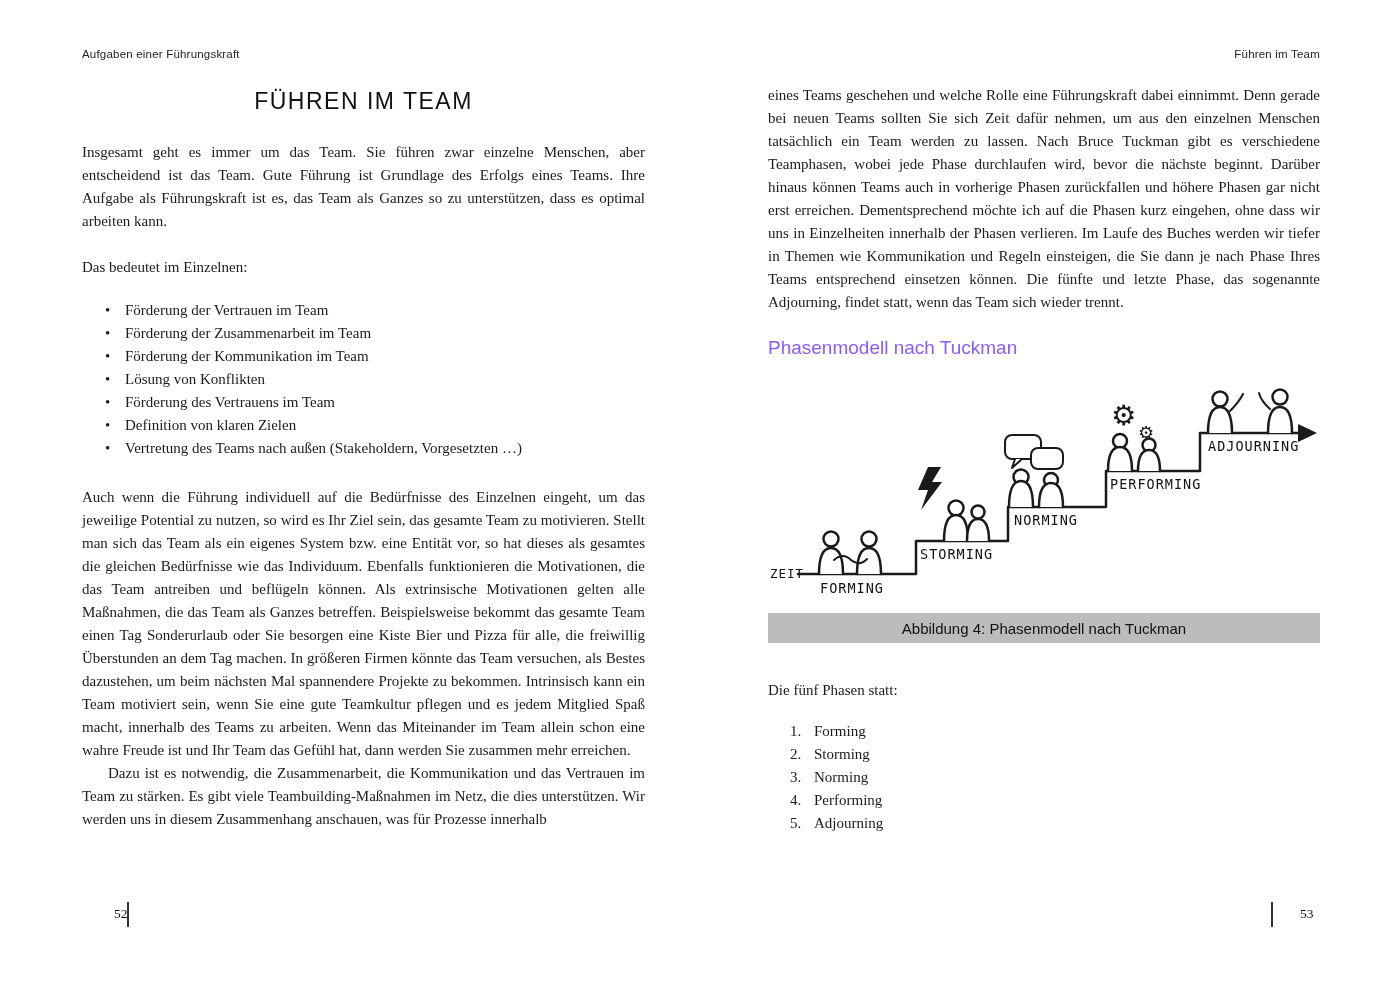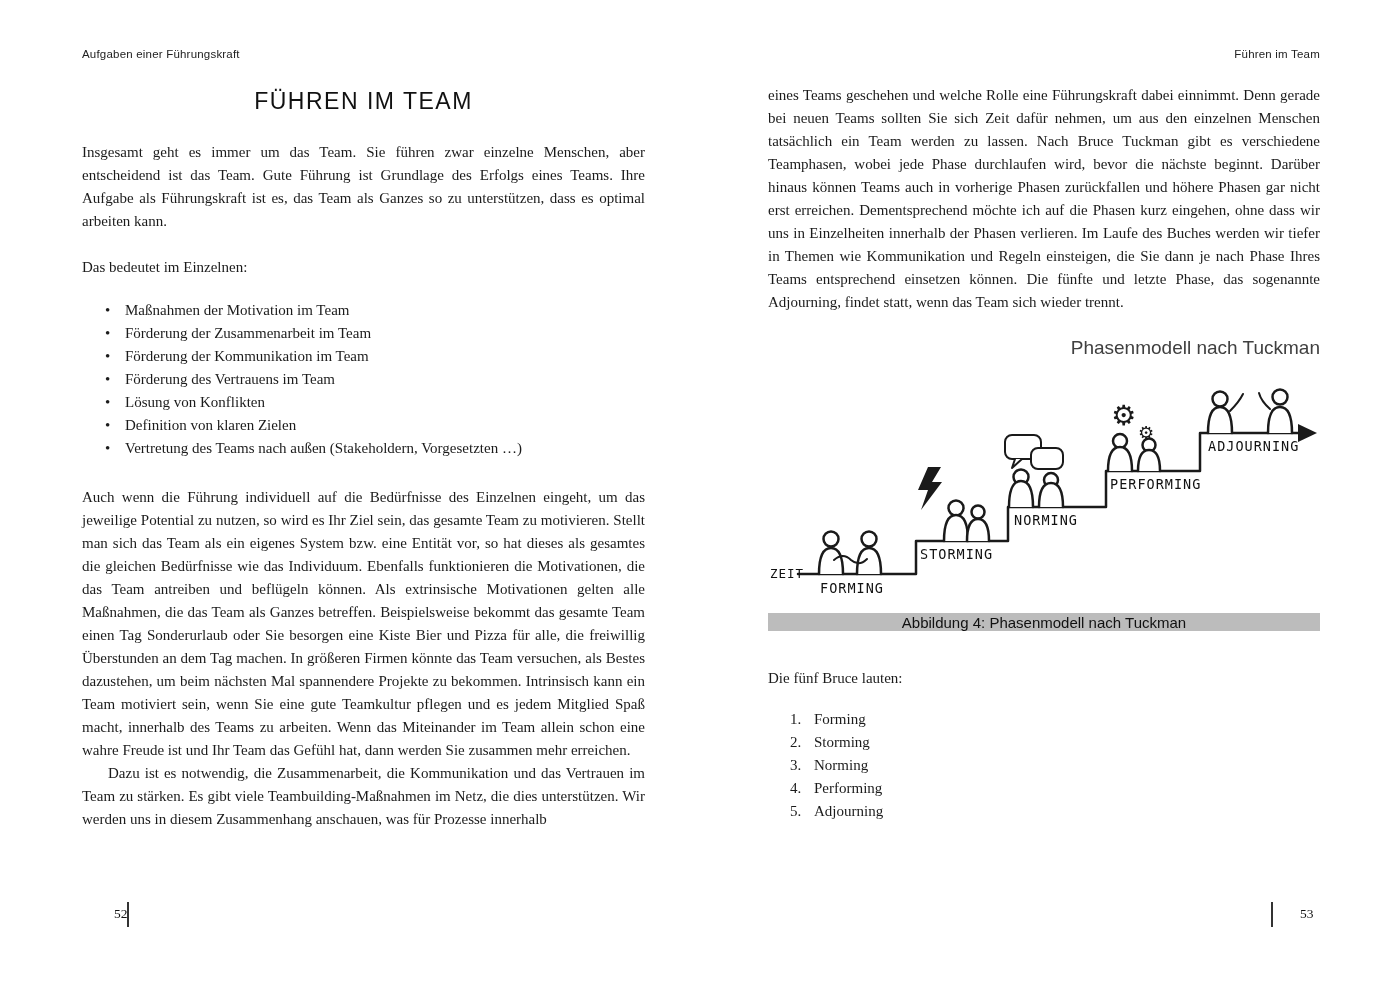--- a/index.html
+++ b/index.html
@@ -34,28 +34,28 @@
   ul.bullet-list { list-style:none; margin:0 0 26px 0; padding:0 0 0 43px; }
   ul.bullet-list li {
     position:relative; font-size:15px; line-height:23px;
   }
   ul.bullet-list li::before {
     content:"\2022"; position:absolute; left:-20px; top:0;
   }
 
   h2.figure-title {
     font-family:"Liberation Sans", sans-serif;
-    font-size:19px; font-weight:500; text-align:right;
-    margin:4px 0 10px 0; color:#404040;
+    font-size:19px; font-weight:500; text-align:left;
+    margin:4px 0 10px 0; color:#8b5cf6;
   }
 
   svg.diagram { display:block; margin:0 auto; }
 
   .figure-caption-bar {
-    width:100%; height:18px; margin-top:4px;
+    width:100%; height:30px; margin-top:4px;
     display:flex; align-items:center; justify-content:center;
     font-family:"Liberation Sans", sans-serif; font-size:15px; color:#111;
   }
 
   .phases-intro { font-size:15px; line-height:23px; margin:36px 0 18px 0; }
 
   ol.numbered-list { list-style:none; margin:0; padding:0 0 0 46px; counter-reset:item; }
   ol.numbered-list li {
     position:relative; font-size:15px; line-height:23px; counter-increment:item;
   }
@@ -79,25 +79,25 @@
 <body>
 
 <div class="spread">
 
   <div class="col col-left">
     <p class="running-head">Aufgaben einer Führungskraft</p>
     <h1 class="chapter-title">FÜHREN IM TEAM</h1>
     <p class="body-text">Insgesamt geht es immer um das Team. Sie führen zwar einzelne Menschen, aber entscheidend ist das Team. Gute Führung ist Grundlage des Erfolgs eines Teams. Ihre Aufgabe als Führungskraft ist es, das Team als Ganzes so zu unterstützen, dass es optimal arbeiten kann.</p>
     <p class="list-intro">Das bedeutet im Einzelnen:</p>
     <ul class="bullet-list">
-      <li>Maßnahmen der Motivation im Team</li>
+      <li>Förderung der Vertrauen im Team</li>
       <li>Förderung der Zusammenarbeit im Team</li>
       <li>Förderung der Kommunikation im Team</li>
+      <li>Lösung von Konflikten</li>
       <li>Förderung des Vertrauens im Team</li>
-      <li>Lösung von Konflikten</li>
       <li>Definition von klaren Zielen</li>
       <li>Vertretung des Teams nach außen (Stakeholdern, Vorgesetzten …)</li>
     </ul>
     <p class="body-text no-bottom">Auch wenn die Führung individuell auf die Bedürfnisse des Einzelnen eingeht, um das jeweilige Potential zu nutzen, so wird es Ihr Ziel sein, das gesamte Team zu motivieren. Stellt man sich das Team als ein eigenes System bzw. eine Entität vor, so hat dieses als gesamtes die gleichen Bedürfnisse wie das Individuum. Ebenfalls funktionieren die Motivationen, die das Team antreiben und beflügeln können. Als extrinsische Motivationen gelten alle Maßnahmen, die das Team als Ganzes betreffen. Beispielsweise bekommt das gesamte Team einen Tag Sonderurlaub oder Sie besorgen eine Kiste Bier und Pizza für alle, die freiwillig Überstunden an dem Tag machen. In größeren Firmen könnte das Team versuchen, als Bestes dazustehen, um beim nächsten Mal spannendere Projekte zu bekommen. Intrinsisch kann ein Team motiviert sein, wenn Sie eine gute Teamkultur pflegen und es jedem Mitglied Spaß macht, innerhalb des Teams zu arbeiten. Wenn das Miteinander im Team allein schon eine wahre Freude ist und Ihr Team das Gefühl hat, dann werden Sie zusammen mehr erreichen.</p>
     <p class="body-text indent-first">Dazu ist es notwendig, die Zusammenarbeit, die Kommunikation und das Vertrauen im Team zu stärken. Es gibt viele Teambuilding-Maßnahmen im Netz, die dies unterstützen. Wir werden uns in diesem Zusammenhang anschauen, was für Prozesse innerhalb</p>
   </div>
 
   <div class="col col-right">
     <p class="running-head">Führen im Team</p>
     <p class="body-text">eines Teams geschehen und welche Rolle eine Führungskraft dabei einnimmt. Denn gerade bei neuen Teams sollten Sie sich Zeit dafür nehmen, um aus den einzelnen Menschen tatsächlich ein Team werden zu lassen. Nach Bruce Tuckman gibt es verschiedene Teamphasen, wobei jede Phase durchlaufen wird, bevor die nächste beginnt. Darüber hinaus können Teams auch in vorherige Phasen zurückfallen und höhere Phasen gar nicht erst erreichen. Dementsprechend möchte ich auf die Phasen kurz eingehen, ohne dass wir uns in Einzelheiten innerhalb der Phasen verlieren. Im Laufe des Buches werden wir tiefer in Themen wie Kommunikation und Regeln einsteigen, die Sie dann je nach Phase Ihres Teams entsprechend einsetzen können. Die fünfte und letzte Phase, das sogenannte Adjourning, findet statt, wenn das Team sich wieder trennt.</p>
@@ -161,21 +161,21 @@
         <text x="246" y="156">NORMING</text>
         <text x="342" y="120">PERFORMING</text>
         <text x="440" y="82">ADJOURNING</text>
       </g>
     </svg>
 
     <div class="figure-caption-bar" style="background: rgb(188, 188, 188);">
       <span>Abbildung 4: Phasenmodell nach Tuckman</span>
     </div>
 
-    <p class="phases-intro">Die fünf Bruce lauten:</p>
+    <p class="phases-intro">Die fünf Phasen statt:</p>
     <ol class="numbered-list">
       <li>Forming</li>
       <li>Storming</li>
       <li>Norming</li>
       <li>Performing</li>
       <li>Adjourning</li>
     </ol>
   </div>
 
   <span class="page-number page-number-left">52</span>

